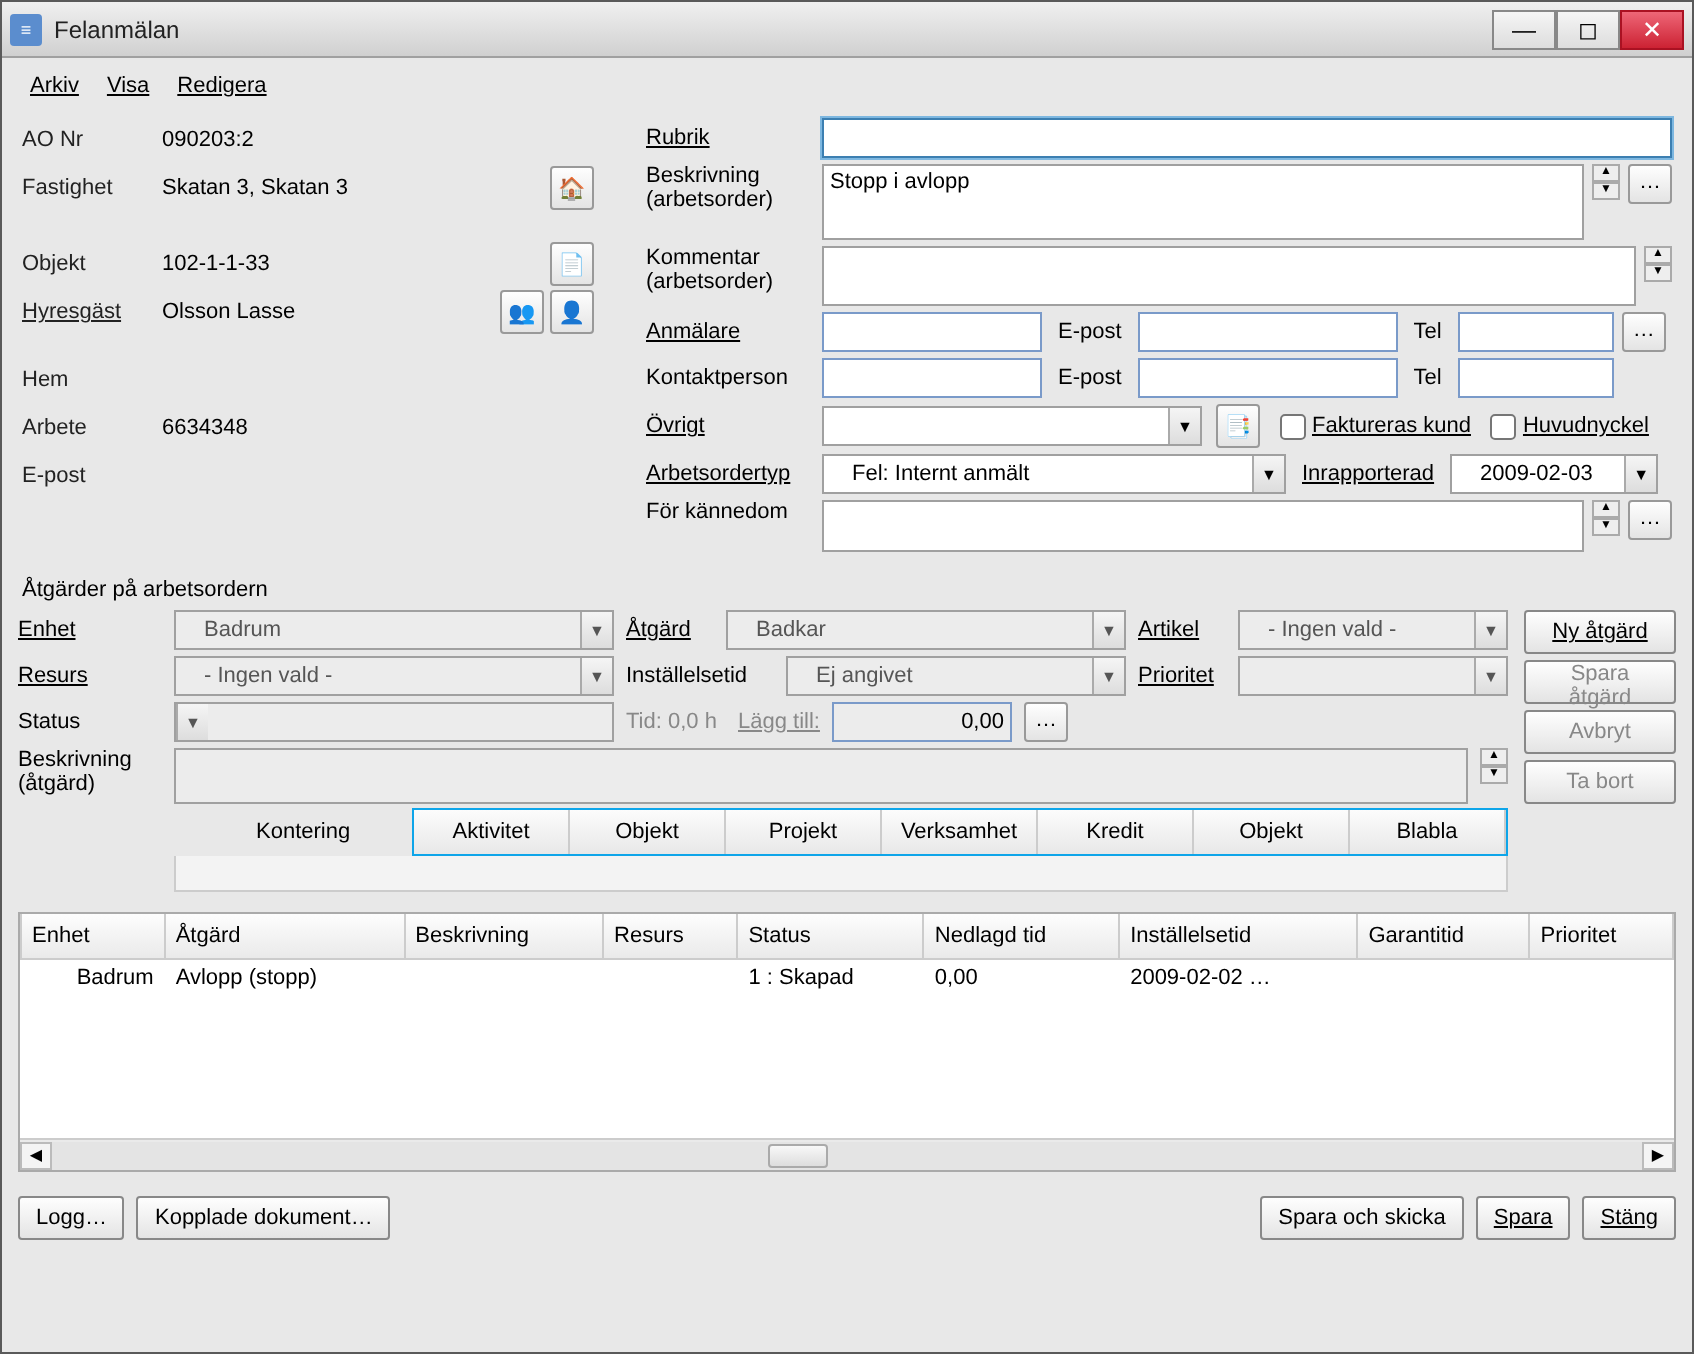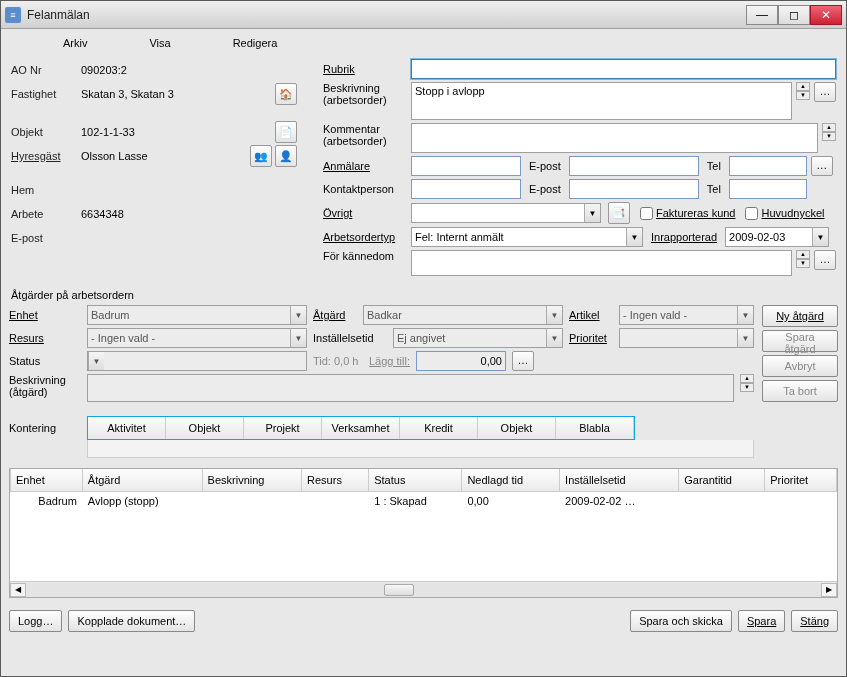--- a/index.html
+++ b/index.html
@@ -6,51 +6,51 @@
 body { margin: 0; background: #d4d0c8; }
 .window { width: 847px; height: 677px; background: linear-gradient(to bottom, #e8e8e8, #d8d8d8); border: 1px solid #5a5a5a; display: flex; flex-direction: column; }
 .titlebar { height: 28px; background: linear-gradient(to bottom, #f0f0f0 0%, #e0e0e0 50%, #d0d0d0 100%); display: flex; align-items: center; padding: 0 4px; border-bottom: 1px solid #a0a0a0; }
 .titlebar-icon { width: 16px; height: 16px; background: #5b8dce; border-radius: 2px; margin-right: 6px; display:flex;align-items:center;justify-content:center;color:#fff;font-size:9px; }
 .titlebar-text { flex: 1; color: #222; font-size: 12px; }
 .titlebar-buttons { display: flex; gap: 0; }
 .titlebar-btn { width: 32px; height: 20px; border: 1px solid #888; background: linear-gradient(to bottom, #f5f5f5, #ddd); display: flex; align-items: center; justify-content: center; font-size: 12px; cursor: pointer; }
 .titlebar-btn.close { background: linear-gradient(to bottom, #e67, #c23); color: #fff; border-color:#a12;}
 .content { flex: 1; background: #e8e8e8; padding: 4px 8px 8px 8px; display: flex; flex-direction: column; }
 .menubar { display: flex; gap: 14px; padding: 4px 6px 6px 6px; }
-.menubar span { cursor: pointer; margin-left: 48px; }
+.menubar span { text-decoration: underline; cursor: pointer; }
 .main-panel { background: #e8e8e8; flex: 1; display: flex; flex-direction: column; }
 .top-area { display: flex; gap: 22px; }
 .left-col { width: 290px; padding: 4px 2px; }
 .right-col { flex: 1; padding: 4px 2px; }
 .field-row { display: flex; align-items: center; min-height: 22px; margin-bottom: 2px; }
 .field-lbl { width: 70px; color: #222; }
 .field-lbl.ul { text-decoration: underline; }
 .field-val { flex: 1; }
 .icon-btn { width: 22px; height: 22px; border: 1px solid #999; background: linear-gradient(to bottom, #fefefe, #e4e4e4); border-radius: 2px; margin-left: 3px; display: inline-flex; align-items: center; justify-content: center; cursor: pointer; font-size:11px; }
 .text-input { border: 1px solid #7a9ac9; background: #fff; height: 20px; padding: 1px 3px; }
 .text-input.focused { border: 1px solid #3c7fb1; outline: 1px solid #7db7e0; }
 .textarea { border: 1px solid #a0a0a0; background: #fff; padding: 2px 3px; resize: none; font-family: inherit; }
 .combo { border: 1px solid #a0a0a0; background: #fff; height: 20px; display: flex; align-items: center; }
-.combo-text { flex: 1; padding: 0 3px; }
+.combo-text { flex: 1; padding: 0 14px; }
 .combo-btn { width: 16px; height: 18px; background: linear-gradient(to bottom,#f5f5f5,#ddd); border-left: 1px solid #aaa; display: flex; align-items: center; justify-content: center; font-size: 8px; cursor:pointer; }
 .combo.disabled { background: #ececec; color: #555; }
 .spin-btns { width: 14px; display: flex; flex-direction: column; }
 .spin-btns div { height: 9px; border: 1px solid #aaa; background: #eee; font-size: 6px; text-align: center; line-height: 7px; cursor:pointer;}
 .r-row { display: flex; align-items: center; margin-bottom: 3px; gap: 4px; }
 .r-lbl { width: 84px; }
 .r-lbl.ul { text-decoration: underline; }
 .small-lbl { margin: 0 4px; }
 .ellipsis-btn { width: 22px; height: 20px; border: 1px solid #999; background: linear-gradient(to bottom,#fefefe,#e4e4e4); border-radius: 2px; cursor: pointer; text-align:center; line-height:16px;}
 .checkbox { display: inline-flex; align-items: center; gap: 3px; margin-left: 6px; }
 .checkbox input { margin:0; width:13px; height:13px; }
 .section-label { margin: 6px 0 4px 2px; }
 .right-btns { display: flex; flex-direction: column; gap: 3px; width: 76px; }
 .btn { height: 22px; border: 1px solid #888; background: linear-gradient(to bottom,#fefefe,#e4e4e4); border-radius: 2px; cursor: pointer; padding: 0 8px; }
 .btn.disabled { color: #888; }
-.kontering-row { display: flex; margin-top: 14px; align-items:center; }
+.kontering-row { display: flex; margin-top: 2px; align-items:center;justify-content:flex-end; }
 .kontering-tabs { display: flex; margin-left: 6px; border: 1px solid #0ea5e9; background:#f3f3f3;}
 .kontering-tabs div { width: 78px; height: 22px; border-right: 1px solid #ccc; text-align: center; line-height: 22px; background: linear-gradient(to bottom,#fcfcfc,#e8e8e8); cursor:pointer;}
 .kontering-strip { height: 18px; background: #f3f3f3; border: 1px solid #ccc; border-top: none; margin-left: 78px; }
 .table-wrap { border: 1px solid #aaa; background: #fff; margin-top: 10px; height: 130px; display: flex; flex-direction: column; }
 .tbl { width: 100%; border-collapse: collapse; }
 .tbl th { background: linear-gradient(to bottom,#fdfdfd,#eaeaea); border: 1px solid #ccc; border-top:none; text-align: left; padding: 3px 5px; font-weight: normal; height: 22px; }
 .tbl td { padding: 3px 5px; border-right: 1px solid transparent; }
 .tbl-body { flex: 1; overflow: hidden; }
 .hscroll { height: 16px; background: #eaeaea; border-top: 1px solid #ccc; display:flex; align-items:center;}
 .hscroll .arr { width:16px; height:14px; border:1px solid #bbb; background:#f4f4f4; text-align:center; font-size:8px; line-height:12px; cursor:pointer;}

